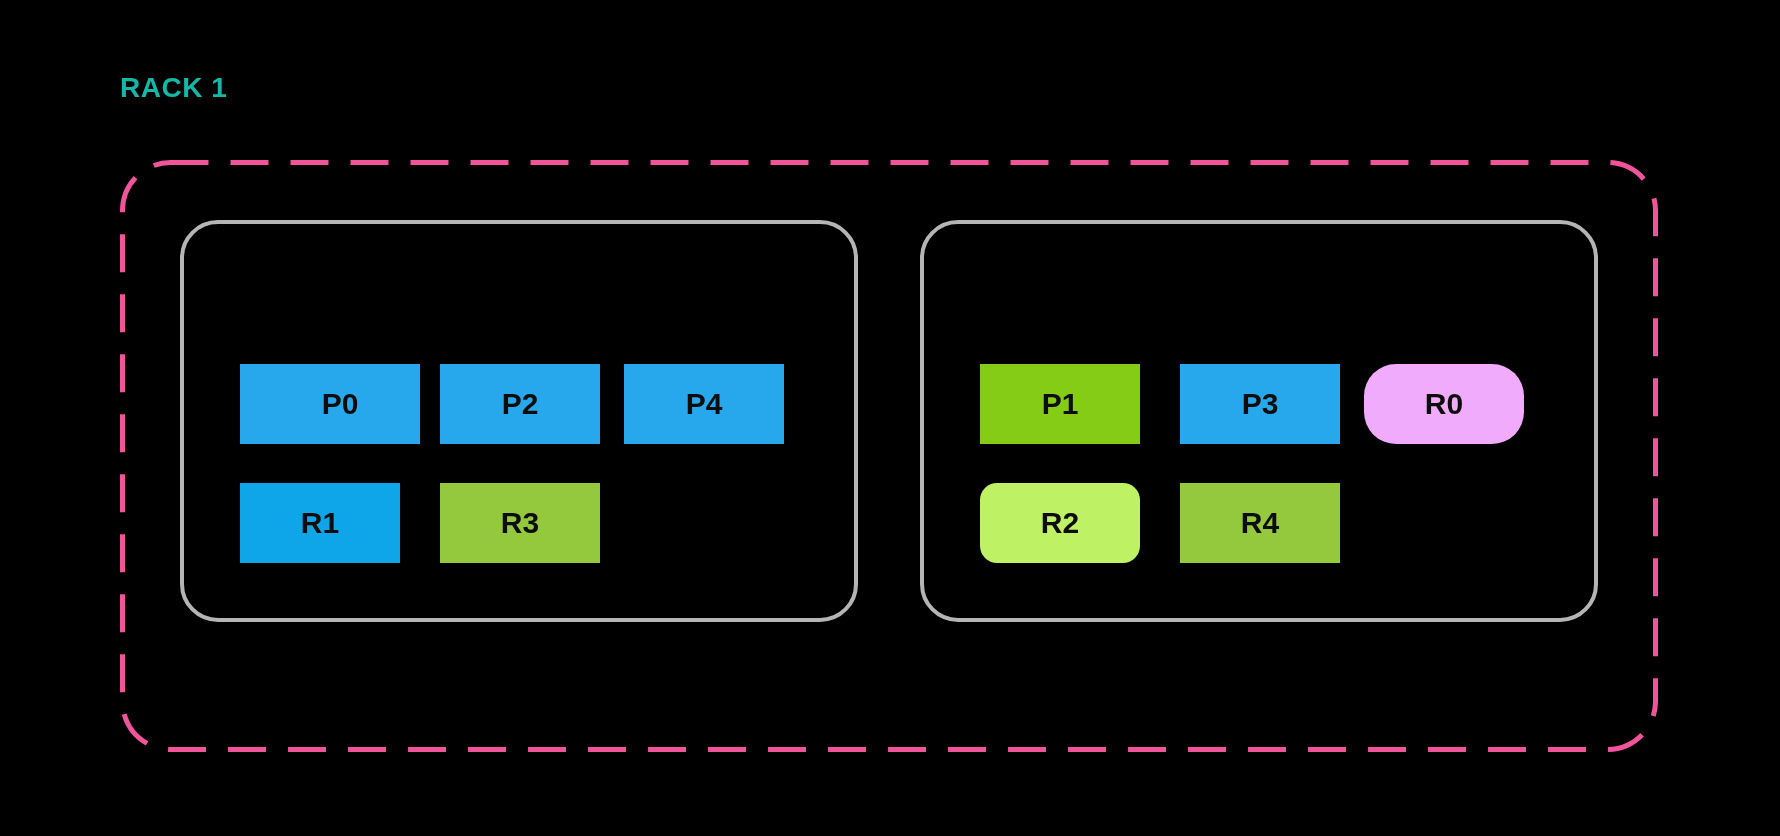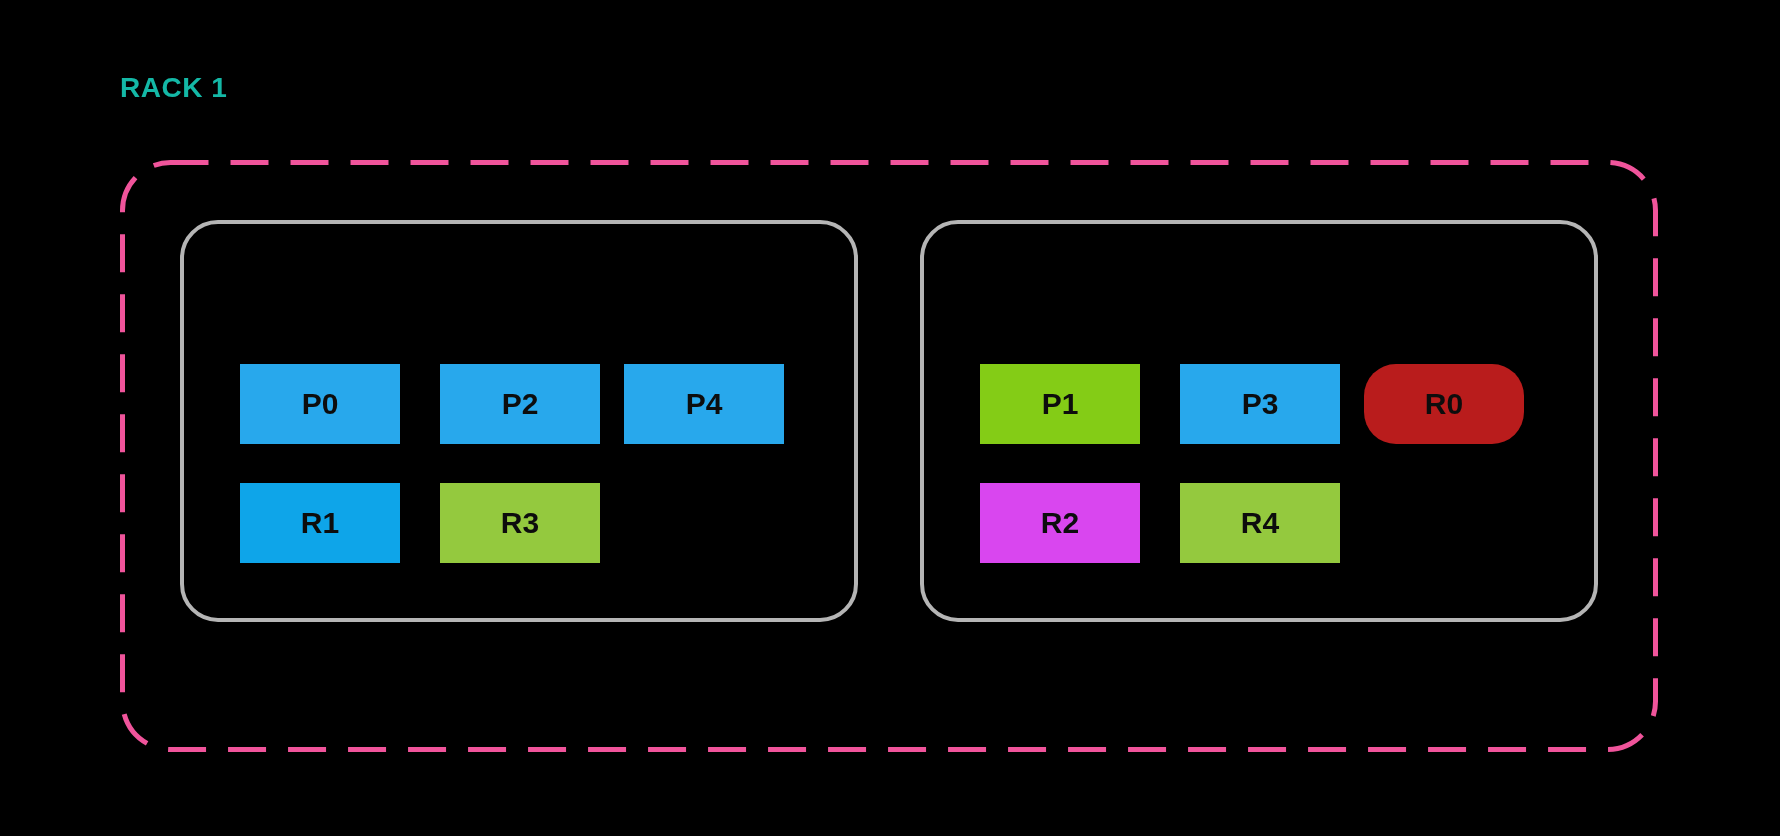--- a/index.html
+++ b/index.html
@@ -65,28 +65,28 @@
 
 <div class="stage">
 
   <div class="rack-label" style="color: #14b8a6;">RACK 1</div>
 
   <svg class="rack-svg" viewBox="0 0 1780 836" xmlns="http://www.w3.org/2000/svg">
     <rect x="122.5" y="162.5" width="1533" height="587" rx="48" fill="none" stroke-width="5" stroke-dasharray="38 22" stroke="#F0549B"></rect>
   </svg>
 
   <div class="node node-left" style="border-color: rgb(181, 181, 181);">
-    <div class="box row-top col-0" style="background-color: rgb(40, 168, 236);">P0</div>
+    <div class="box row-top col-0" style="background-color: rgb(40, 168, 236); padding-left: 20px;">P0</div>
     <div class="box row-top col-1" style="background-color: rgb(40, 168, 236);">P2</div>
     <div class="box row-top col-2" style="background-color: rgb(40, 168, 236);">P4</div>
     <div class="box row-bot col-0" style="background-color: #0ea5e9;">R1</div>
     <div class="box row-bot col-1" style="background-color: rgb(148, 201, 62);">R3</div>
   </div>
 
   <div class="node node-right" style="border-color: rgb(181, 181, 181);">
     <div class="box row-top col-0" style="background-color: #84cc16;">P1</div>
     <div class="box row-top col-1" style="background-color: rgb(40, 168, 236);">P3</div>
-    <div class="box row-top col-2" style="background-color: #b91c1c; border-radius: 32px;">R0</div>
-    <div class="box row-bot col-0" style="background-color: #d946ef;">R2</div>
+    <div class="box row-top col-2" style="background-color: #f0abfc; border-radius: 32px;">R0</div>
+    <div class="box row-bot col-0" style="background-color: #bef264; border-radius: 17px;">R2</div>
     <div class="box row-bot col-1" style="background-color: rgb(148, 201, 62);">R4</div>
   </div>
 
 </div>
 
 </body></html>

